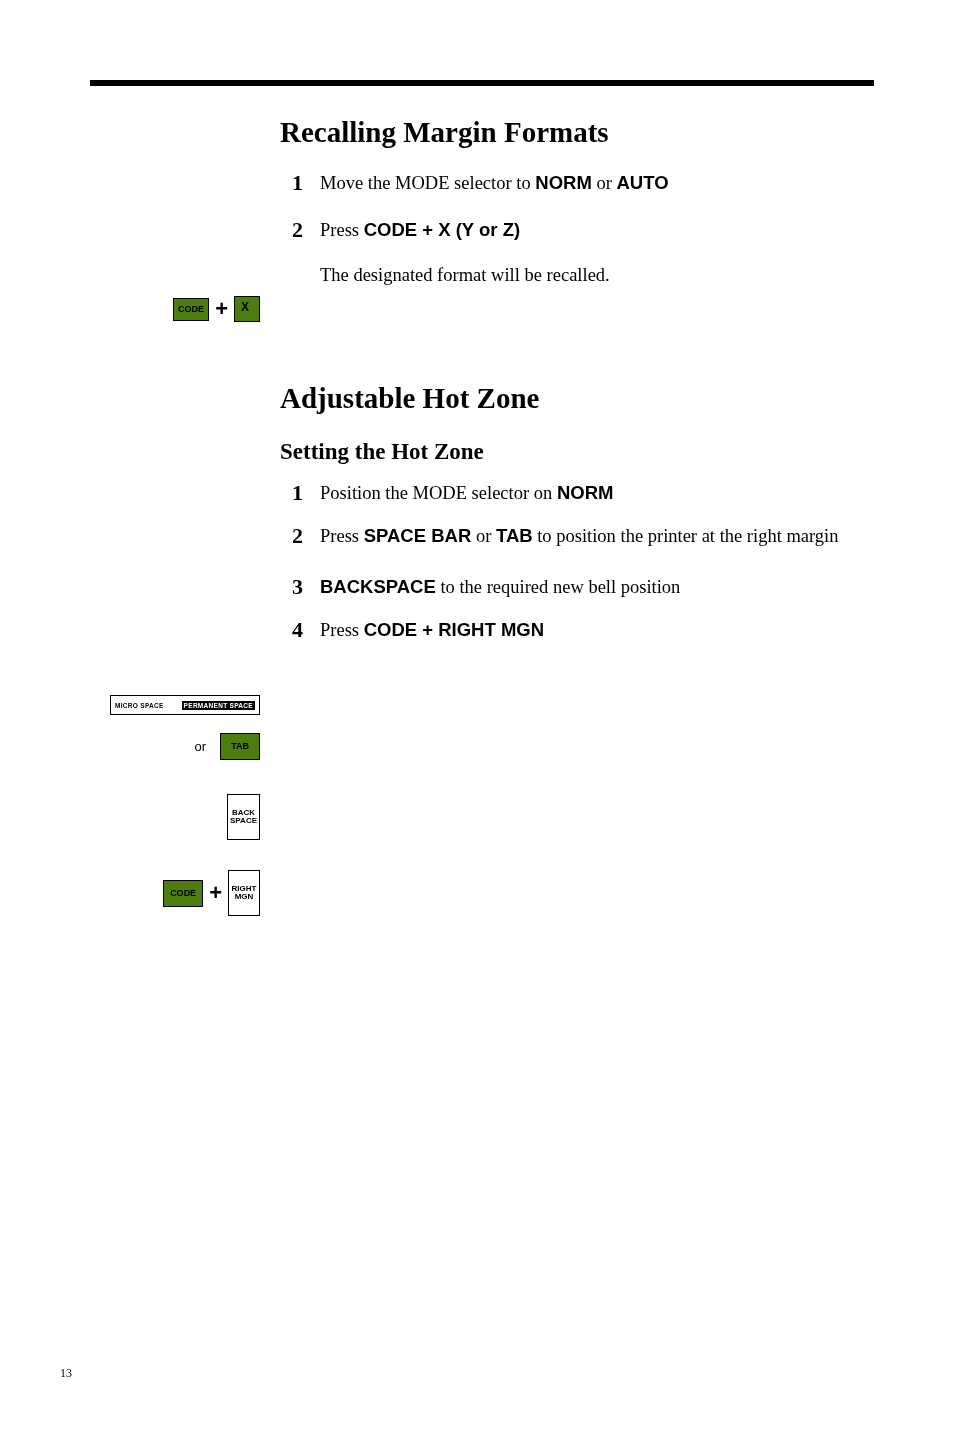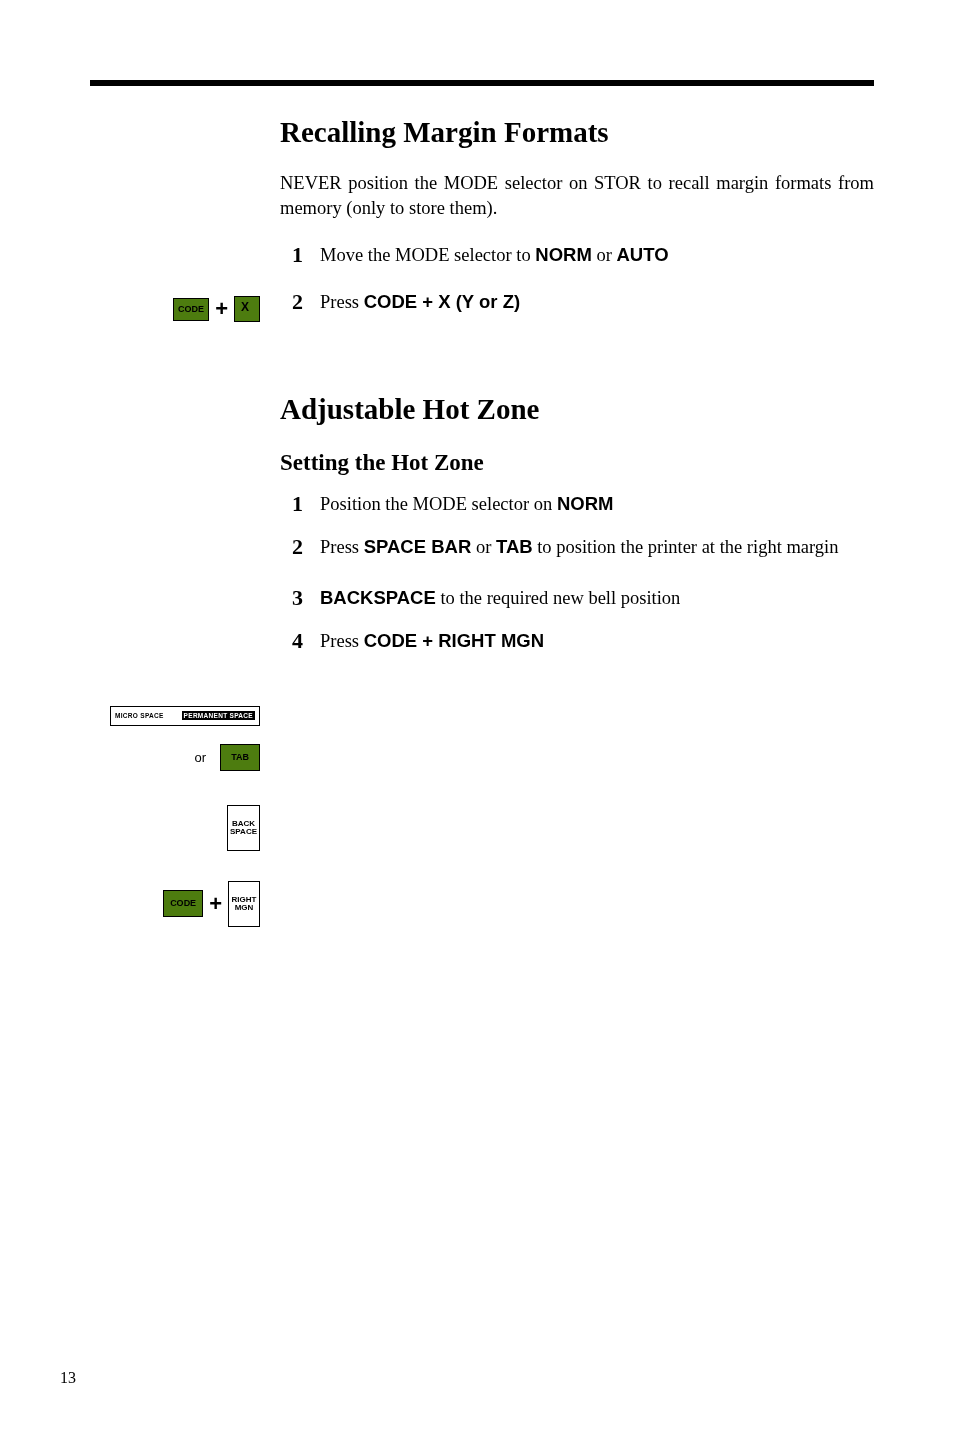--- a/index.html
+++ b/index.html
@@ -136,22 +136,22 @@
     font-size: 8px;
     line-height: 1;
     padding: 14px 2px;
     text-align: center;
     min-width: 32px;
     box-sizing: border-box;
   }
   .pagenum {
     position: absolute;
     left: 60px;
-    bottom: 42px;
-    font-size: 16px;
+    bottom: 48px;
+    font-size: 12px;
     font-family: "Times New Roman", Times, serif;
   }
   strong.sans {
     font-family: Arial, Helvetica, sans-serif;
     font-weight: bold;
   }
 </style>
 </head>
 <body>
 
@@ -164,33 +164,33 @@
 
       <div style="height:180px;"></div>
       <div class="key-group">
         <span class="kbd" style="font-size:9px;padding:6px 4px;">CODE</span>
         <span class="plus">+</span>
         <span class="kbd" style="font-size:12px;padding:4px 10px 8px 6px;">X</span>
       </div>
     </div>
     <div class="main-col">
       <h2 class="section-title">Recalling Margin Formats</h2>
-      <p class="body">NEVER position the MODE selector on STOR to recall margin formats from memory (only to store them).</p>
 
       <div class="step-row">
         <div class="step-num">1</div>
         <div class="step-text">
           <span>Move the MODE selector to </span><strong class="sans">NORM</strong><span> or </span><strong class="sans">AUTO</strong>
         </div>
       </div>
 
       <div class="step-row" style="margin-top:22px;">
         <div class="step-num">2</div>
         <div class="step-text">
           <span>Press </span><strong class="sans">CODE + X (Y or Z)</strong>
+          <div class="step-sub" style="margin-left:0;margin-top:20px;">The designated format will be recalled.</div>
         </div>
       </div>
     </div>
   </div>
 
   <div class="content-row">
     <div class="side-col" style="gap:18px;">
       <div style="height:295px;"></div>
 
       <div class="spacebar">

